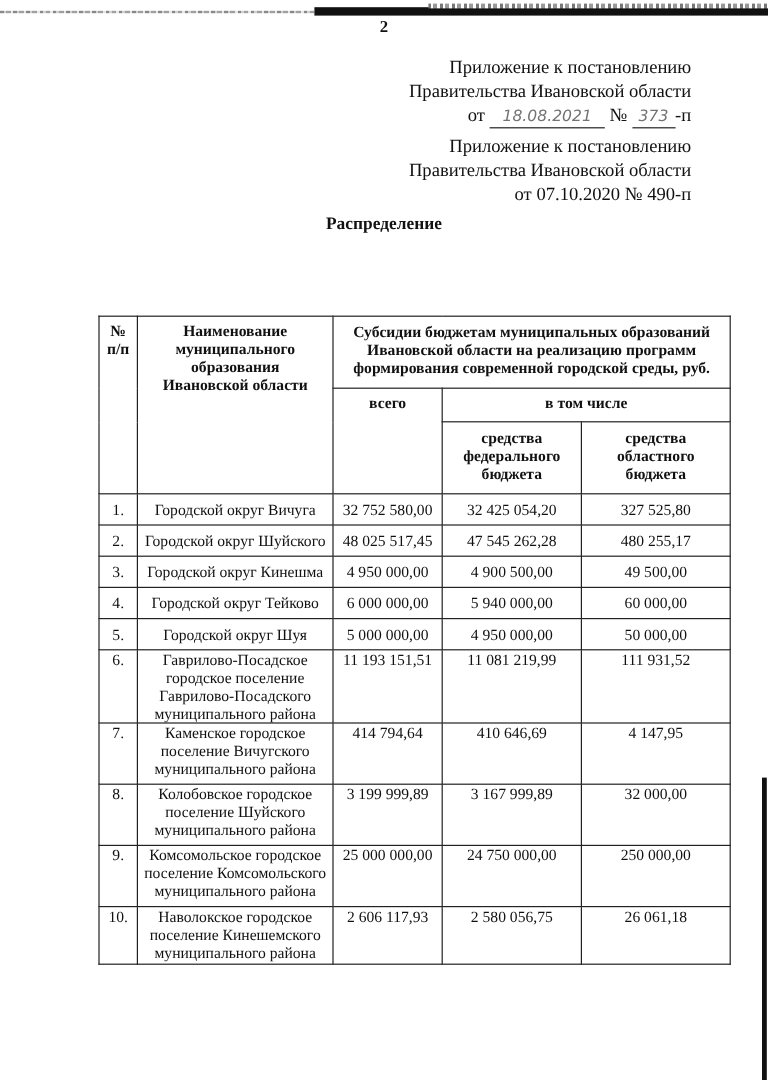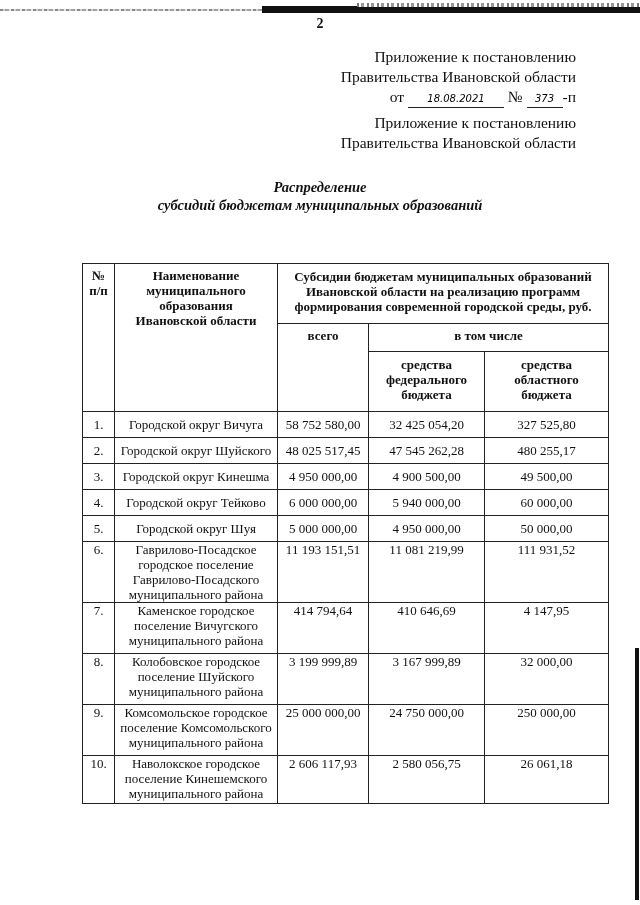--- a/index.html
+++ b/index.html
@@ -26,27 +26,27 @@
     position: absolute; left: 0; width: 640px; top: 16px; text-align: center;
     font-weight: bold; font-size: 14px;
   }
   .approval {
     position: absolute; right: 64px; text-align: right; font-size: 15.5px; line-height: 20px;
   }
   .approval.a1 { top: 47px; }
   .approval.a2 { top: 113px; }
   .handwritten {
     display: inline-block; border-bottom: 1px solid #222; font-family: "DejaVu Sans", sans-serif;
-    font-style: italic; font-size: 10px; padding: 0 2px; line-height: 16px; color: #000000;
+    font-style: italic; font-size: 13px; padding: 0 2px; line-height: 16px; color: #737373;
   }
   .hw-date { min-width: 92px; text-align: center; }
   .hw-num { min-width: 32px; text-align: center; }
   .title {
     position: absolute; left: 0; width: 640px; top: 178px; text-align: center;
-    font-weight: bold; font-size: 14.5px; line-height: 18px; font-style: italic;
+    font-weight: bold; font-size: 14.5px; line-height: 18px;
   }
   table.dist {
     position: absolute; left: 82px; top: 263px; width: 526px;
     border-collapse: collapse; font-size: 13px; table-layout: fixed;
   }
   table.dist td, table.dist th {
     border: 1.3px solid #222; padding: 0; vertical-align: top; text-align: center;
   }
   table.dist th { font-weight: bold; line-height: 15px; }
   .h-main th { height: 54px; }
@@ -78,25 +78,25 @@
     <span>от</span>
     <span class="handwritten hw-date">18.08.2021</span>
     <span>№</span>
     <span class="handwritten hw-num">373</span><span>-п</span>
   </div>
 </div>
 
 <div class="approval a2">
   <div>Приложение к постановлению</div>
   <div>Правительства Ивановской области</div>
+  <div>от 07.10.2020 № 490-п</div>
 </div>
 
 <div class="title">
   <div>Распределение</div>
-  <div>субсидий бюджетам муниципальных образований</div>
 </div>
 
 <table class="dist">
   <colgroup>
     <col style="width:32px">
     <col style="width:163px">
     <col style="width:91px">
     <col style="width:116px">
     <col style="width:124px">
   </colgroup>
@@ -122,21 +122,21 @@
 бюджета</th>
       <th class="ml">средства
 областного
 бюджета</th>
     </tr>
   </thead>
   <tbody id="tbody">
       <tr class="row-s">
         <td class="num">1.</td>
         <td class="name ml">Городской округ Вичуга</td>
-        <td>58 752 580,00</td>
+        <td>32 752 580,00</td>
         <td>32 425 054,20</td>
         <td>327 525,80</td>
       </tr>
       <tr class="row-s">
         <td class="num">2.</td>
         <td class="name ml">Городской округ Шуйского</td>
         <td>48 025 517,45</td>
         <td>47 545 262,28</td>
         <td>480 255,17</td>
       </tr>

